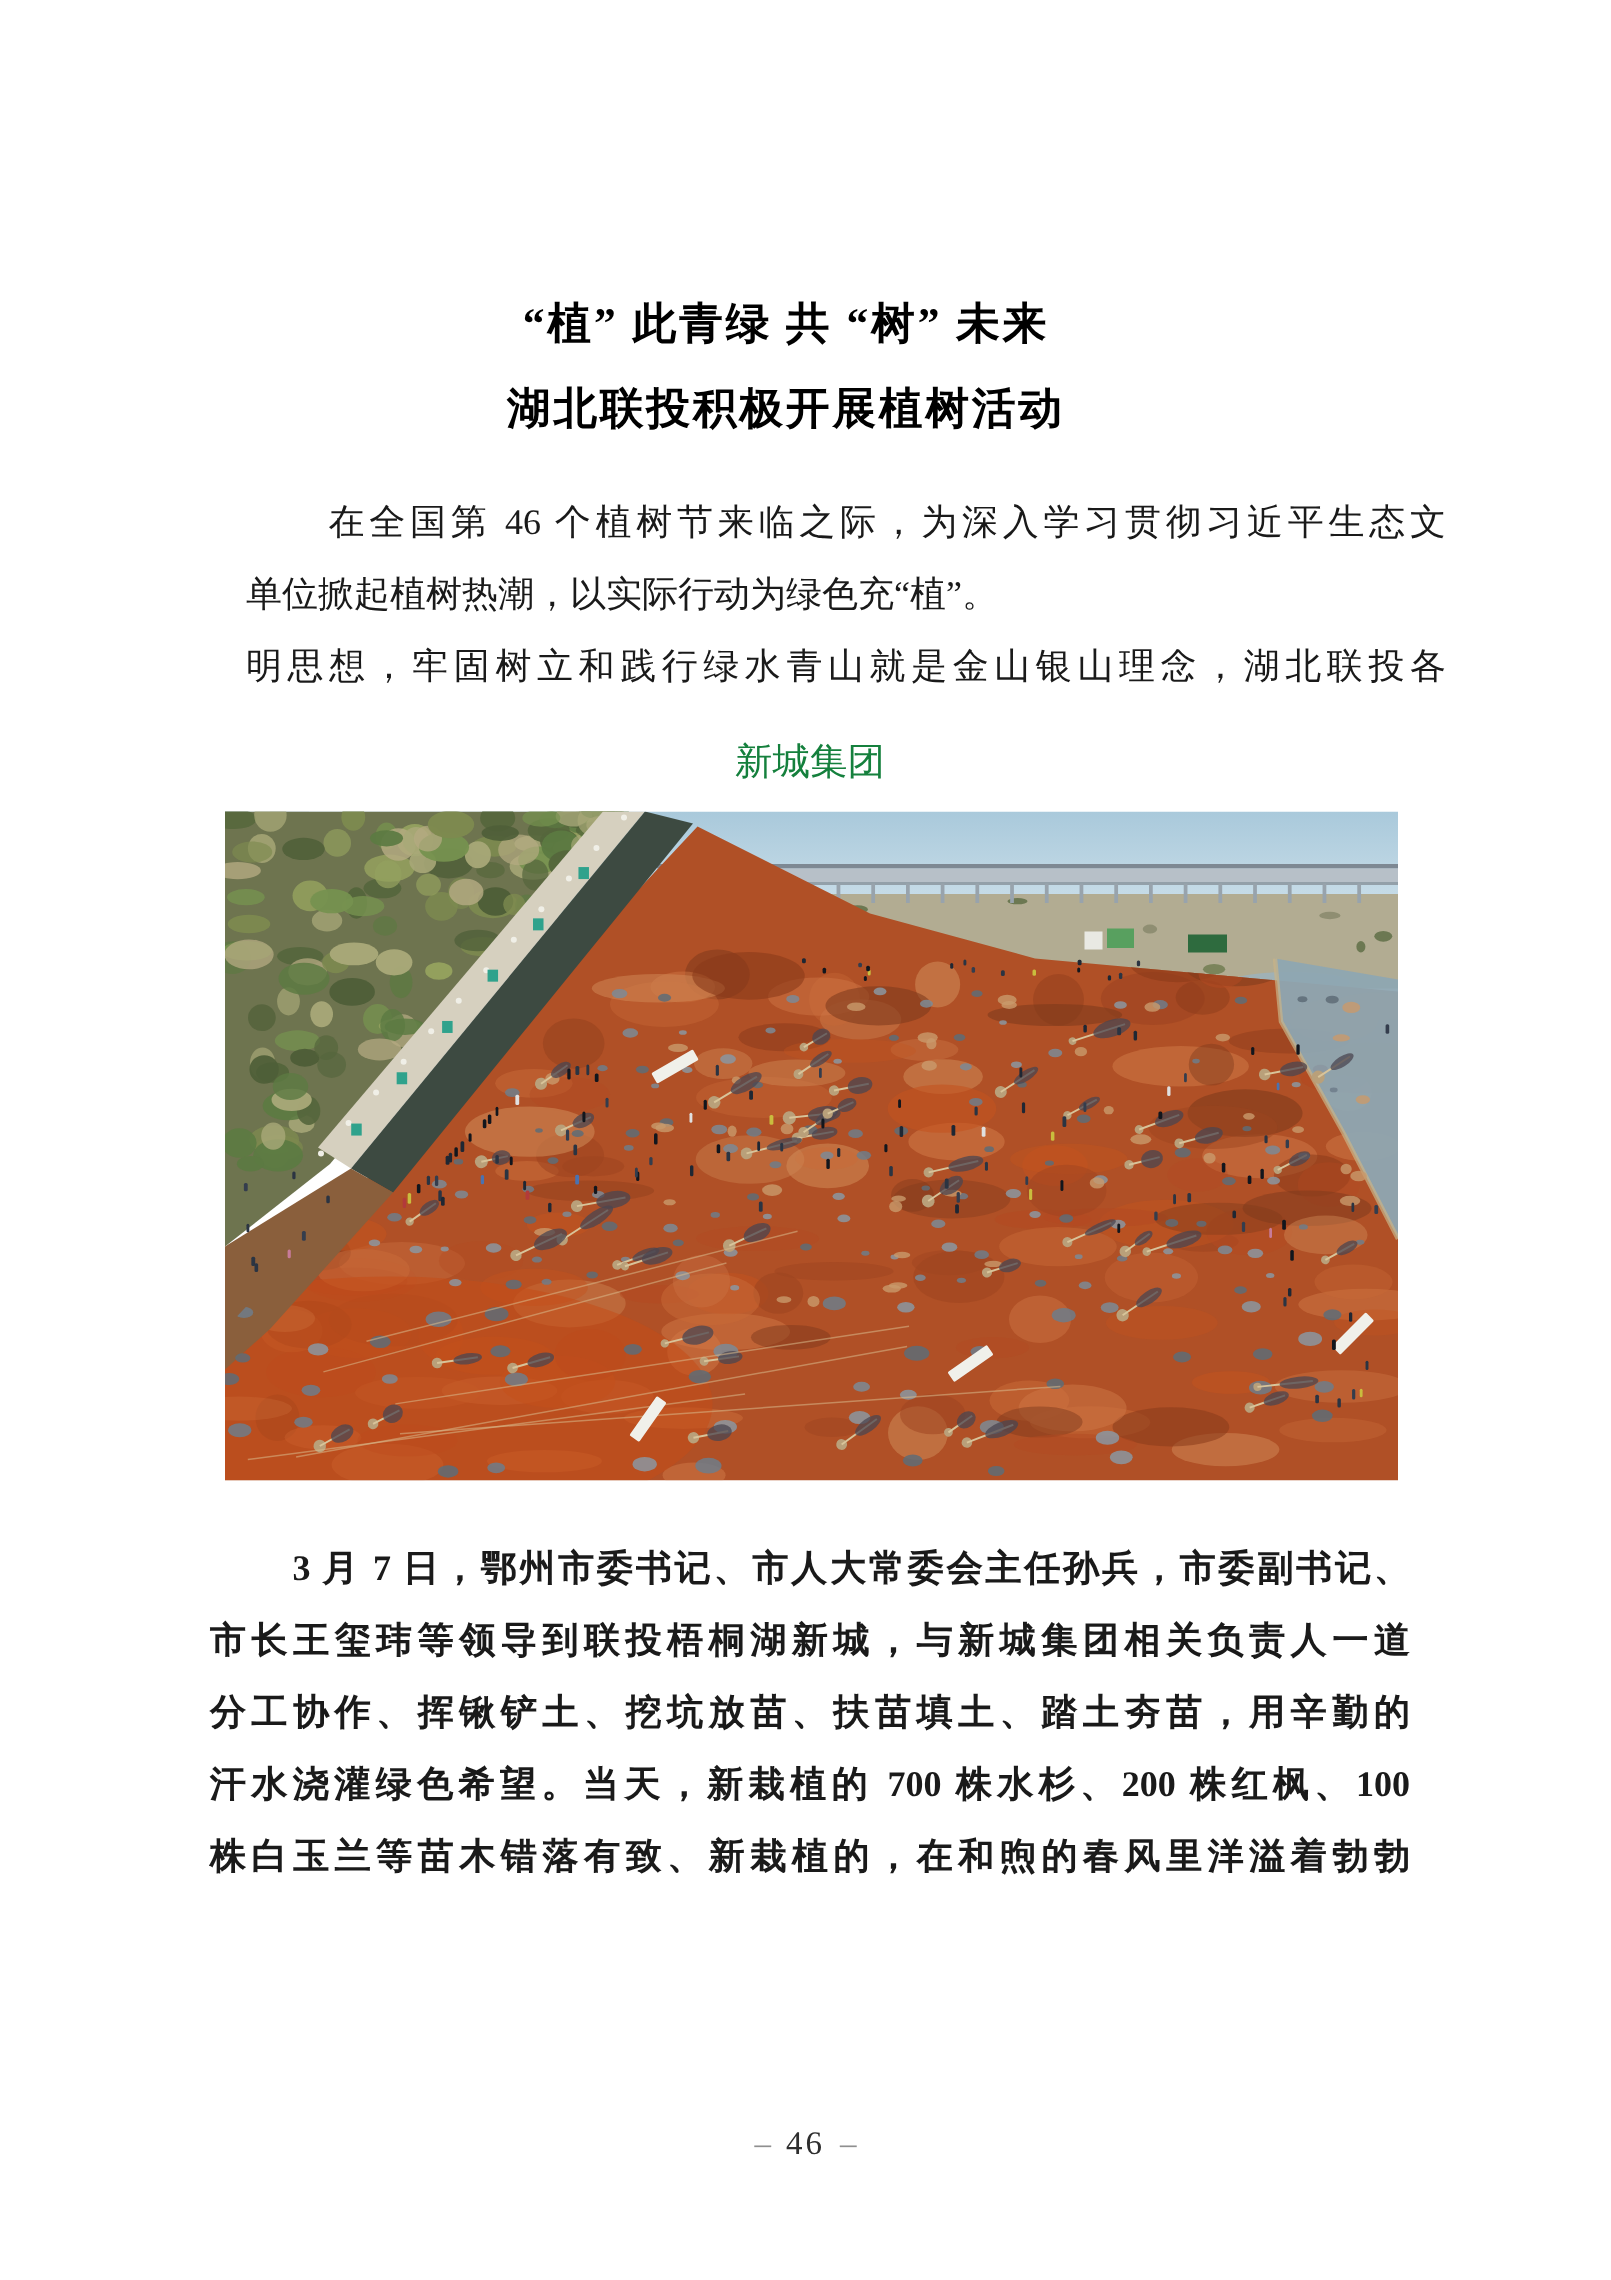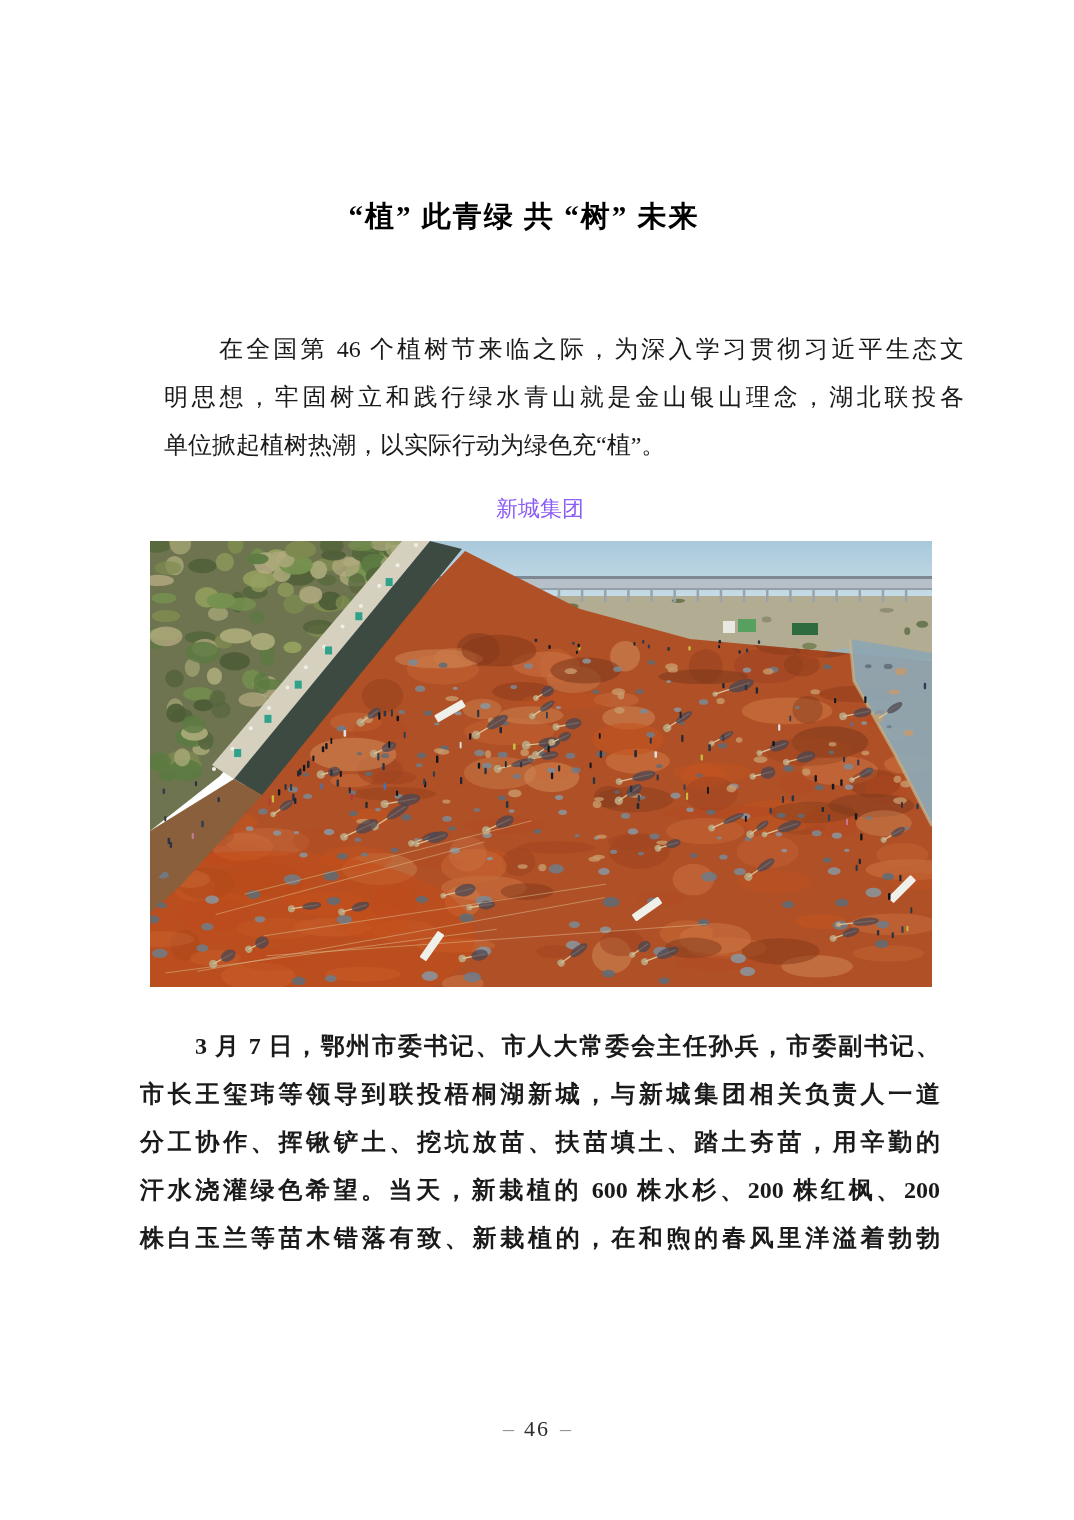--- a/index.html
+++ b/index.html
@@ -22,47 +22,48 @@
   #para2{top:1022px;font-weight:bold;}
   .line{
     height:48px;line-height:48px;font-size:24px;
     text-align:justify;text-align-last:justify;
     white-space:nowrap;color:#1a1a1a;
   }
   .line.first{text-indent:55px;}
   .line.last{text-align-last:left;}
   .section-heading{
     position:absolute;top:487px;left:140px;width:800px;
-    text-align:center;font-size:22px;line-height:44px;color:#8b5cf6;
+    text-align:center;font-size:25px;line-height:44px;color:#15803d;
   }
   .photo-fig{
     position:absolute;top:541px;left:150px;width:782px;height:446px;
     margin:0;padding:0;
   }
   .photo-fig svg{display:block;width:782px;height:446px;}
   .footer{
     position:absolute;top:1412px;left:0;width:1074px;
     text-align:center;font-size:22px;line-height:34px;
   }
   .footer .dash{color:#8f8f8f;padding:0 10px;}
   .footer .num{color:#2e2e2e;letter-spacing:2px;}
 </style>
 </head>
 <body>
 
 <div class="page">
 
   <h1 class="doc-title">
     <div>“植” 此青绿 共 “树” 未来</div>
+    <div>湖北联投积极开展植树活动</div>
   </h1>
 
   <div class="para" id="para1">
       <div class="line first">在全国第 46 个植树节来临之际，为深入学习贯彻习近平生态文</div>
+      <div class="line last">单位掀起植树热潮，以实际行动为绿色充“植”。</div>
       <div class="line">明思想，牢固树立和践行绿水青山就是金山银山理念，湖北联投各</div>
-      <div class="line last">单位掀起植树热潮，以实际行动为绿色充“植”。</div>
     </div>
 
   <div class="section-heading">新城集团</div>
 
   <figure class="photo-fig">
     <svg id="photo-svg" viewBox="0 0 782 446" preserveAspectRatio="none">
         <defs>
           <linearGradient id="skyG" x1="0" y1="0" x2="0" y2="1">
             <stop offset="0" stop-color="#a9c9db"></stop>
             <stop offset="1" stop-color="#cde0ea"></stop>
@@ -982,21 +983,21 @@
           <rect x="19.665438026189804" y="301.1085820989683" width="2.432174154184759" height="5.961398007697426" rx="1" fill="#2b3442"></rect>
           <rect x="51.27719005942345" y="279.6610935102217" width="2.5842912942171097" height="6.48843515466433" rx="1" fill="#343d4d"></rect>
         </g>
       </svg>
   </figure>
 
   <div class="para" id="para2">
       <div class="line first">3 月 7 日，鄂州市委书记、市人大常委会主任孙兵，市委副书记、</div>
       <div class="line">市长王玺玮等领导到联投梧桐湖新城，与新城集团相关负责人一道</div>
       <div class="line">分工协作、挥锹铲土、挖坑放苗、扶苗填土、踏土夯苗，用辛勤的</div>
-      <div class="line">汗水浇灌绿色希望。当天，新栽植的 600 株水杉、200 株红枫、200</div>
+      <div class="line">汗水浇灌绿色希望。当天，新栽植的 700 株水杉、200 株红枫、100</div>
       <div class="line">株白玉兰等苗木错落有致、新栽植的，在和煦的春风里洋溢着勃勃</div>
     </div>
 
   <div class="footer">
     <span class="dash">–</span><span class="num">46</span><span class="dash">–</span>
   </div>
 
 </div>
 
 </body></html>

